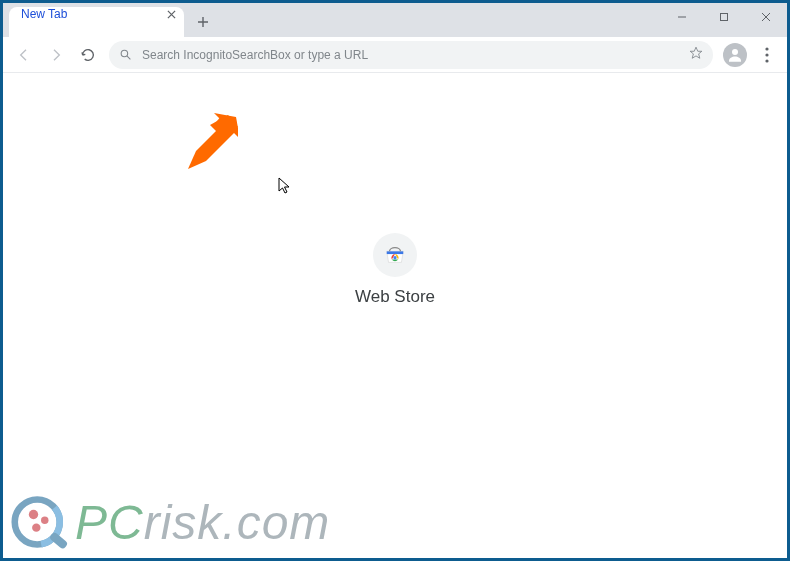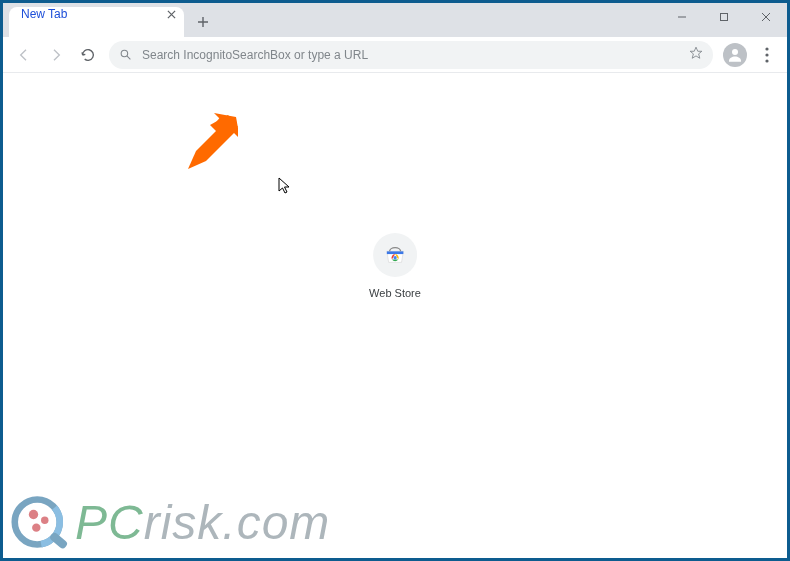--- a/index.html
+++ b/index.html
@@ -16,21 +16,21 @@
 .nav-btn.disabled { color: #bdc1c6; }
 .omnibox { flex: 1; height: 28px; background: #f1f3f4; border-radius: 14px; display: flex; align-items: center; padding: 0 10px; margin: 0 4px; color: #80868b; font-size: 12px; }
 .omnibox .search-glyph { margin-right: 10px; display: flex; }
 .omnibox .star { margin-left: auto; color: #80868b; }
 .avatar { width: 24px; height: 24px; border-radius: 50%; background: #bdc1c6; display: flex; align-items: center; justify-content: center; margin: 0 4px; }
 .avatar svg { width: 18px; height: 18px; fill: #fff; }
 .menu-dots { width: 28px; display: flex; align-items: center; justify-content: center; color: #5f6368; font-size: 16px; }
 .content { position: relative; height: calc(100% - 70px); background: #fff; }
 .shortcut { position: absolute; left: 50%; top: 160px; transform: translateX(-50%); text-align: center; }
 .shortcut-circle { width: 44px; height: 44px; border-radius: 50%; background: #f1f3f4; display: flex; align-items: center; justify-content: center; margin: 0 auto 10px; }
-.shortcut-label { font-size: 11px; color: #3c4043; }
+.shortcut-label { font-size: 17px; color: #3c4043; }
 .arrow-annot { position: absolute; left: 175px; top: 42px; pointer-events: none; }
 .cursor-annot { position: absolute; left: 275px; top: 104px; pointer-events: none; }
 .watermark { position: absolute; left: 8px; bottom: 6px; display: flex; align-items: center; opacity: 0.55; font-style: italic; font-family: Georgia, 'Times New Roman', serif; }
 .wm-icon { width: 60px; height: 60px; }
 .wm-text { font-size: 48px; color: #6b7b85; letter-spacing: 1px; margin-left: 4px; }
 .wm-text .accent { color: #15803d; }
 </style>
 </head>
 <body>
 

